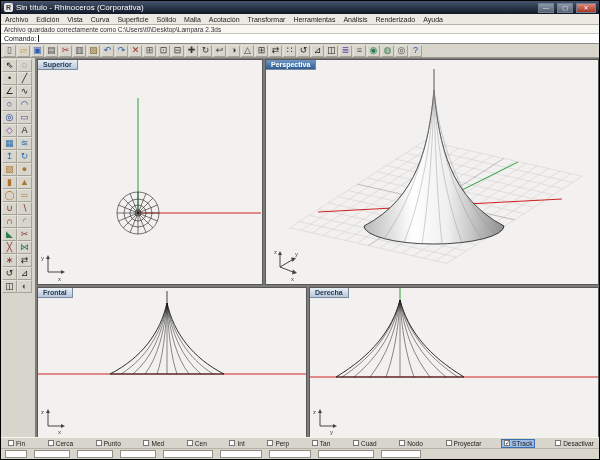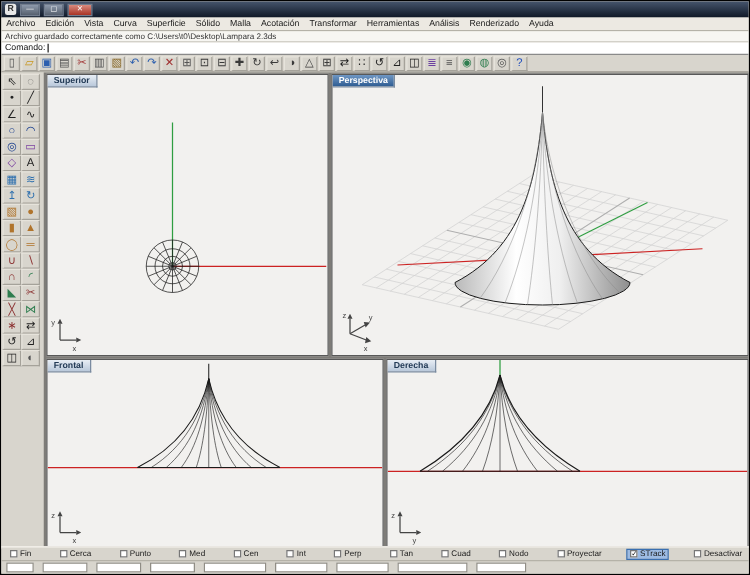--- a/index.html
+++ b/index.html
@@ -71,20 +71,21 @@
     display:flex;align-items:center;gap:7px;padding:0 4px;border-top:1px solid #b5b2a8;}
   .pane{height:8px;background:#fff;border:1px solid #908d85;}
 </style>
 </head>
 <body>
 
 <div class="window">
 
   <div class="titlebar">
     <span class="app-icon">R</span>
+    <span class="title-text">Sin título - Rhinoceros (Corporativa)</span>
     <span class="win-btn">—</span>
     <span class="win-btn">▢</span>
     <span class="win-btn close">✕</span>
   </div>
 
   <div class="menubar">
 
   <span class="menu-item">Archivo</span>
       <span class="menu-item">Edición</span>
       <span class="menu-item">Vista</span>

